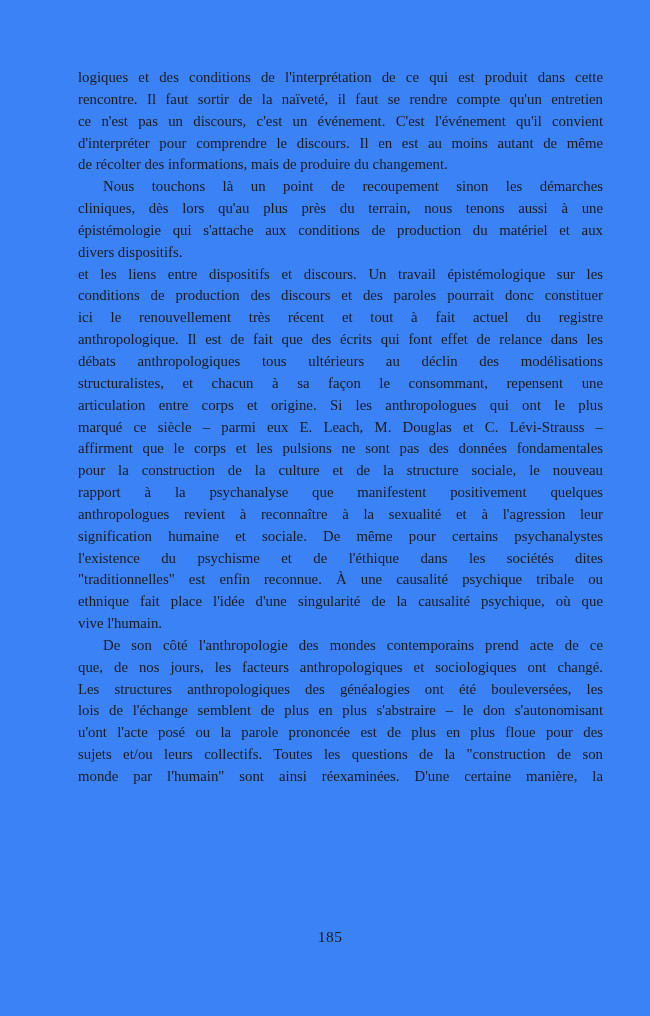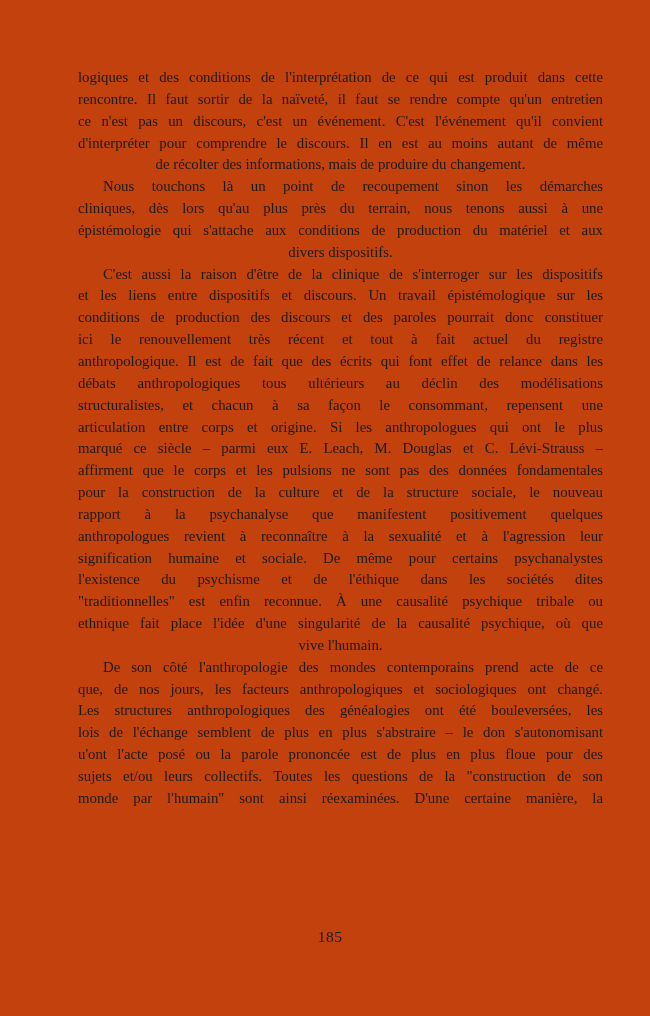--- a/index.html
+++ b/index.html
@@ -4,21 +4,21 @@
 <style>
   html, body {
     margin: 0;
     padding: 0;
     background: #ffffff;
   }
   .page {
     position: relative;
     width: 650px;
     height: 1016px;
-    background: #c2410c;
+    background: #3b82f6;
     overflow: hidden;
     font-family: "Liberation Serif", "DejaVu Serif", serif;
   }
   .textblock {
     position: absolute;
     left: 78px;
     top: 67px;
     width: 525px;
     color: #1b1b1b;
     font-size: 14.8px;
@@ -31,21 +31,21 @@
   .line {
     text-align: justify;
     text-align-last: justify;
     height: 21.85px;
     overflow: visible;
   }
   .line.indent {
     padding-left: 25px;
   }
   .line.flush {
-    text-align: center;
+    text-align: left;
     text-align-last: auto;
   }
   .pagenum {
     position: absolute;
     top: 928px;
     left: 0;
     width: 660px;
     text-align: center;
     color: #1b1b1b;
     font-size: 15.5px;
@@ -64,21 +64,20 @@
         <div class="line">d'interpréter pour comprendre le discours. Il en est au moins autant de même</div>
         <div class="line flush">de récolter des informations, mais de produire du changement.</div>
       </div>
       <div class="paragraph">
         <div class="line indent">Nous touchons là un point de recoupement sinon les démarches</div>
         <div class="line">cliniques, dès lors qu'au plus près du terrain, nous tenons aussi à une</div>
         <div class="line">épistémologie qui s'attache aux conditions de production du matériel et aux</div>
         <div class="line flush">divers dispositifs.</div>
       </div>
       <div class="paragraph">
-        <div class="line indent">C'est aussi la raison d'être de la clinique de s'interroger sur les dispositifs</div>
         <div class="line">et les liens entre dispositifs et discours. Un travail épistémologique sur les</div>
         <div class="line">conditions de production des discours et des paroles pourrait donc constituer</div>
         <div class="line">ici le renouvellement très récent et tout à fait actuel du registre</div>
         <div class="line">anthropologique. Il est de fait que des écrits qui font effet de relance dans les</div>
         <div class="line">débats anthropologiques tous ultérieurs au déclin des modélisations</div>
         <div class="line">structuralistes, et chacun à sa façon le consommant, repensent une</div>
         <div class="line">articulation entre corps et origine. Si les anthropologues qui ont le plus</div>
         <div class="line">marqué ce siècle – parmi eux E. Leach, M. Douglas et C. Lévi-Strauss –</div>
         <div class="line">affirment que le corps et les pulsions ne sont pas des données fondamentales</div>
         <div class="line">pour la construction de la culture et de la structure sociale, le nouveau</div>

